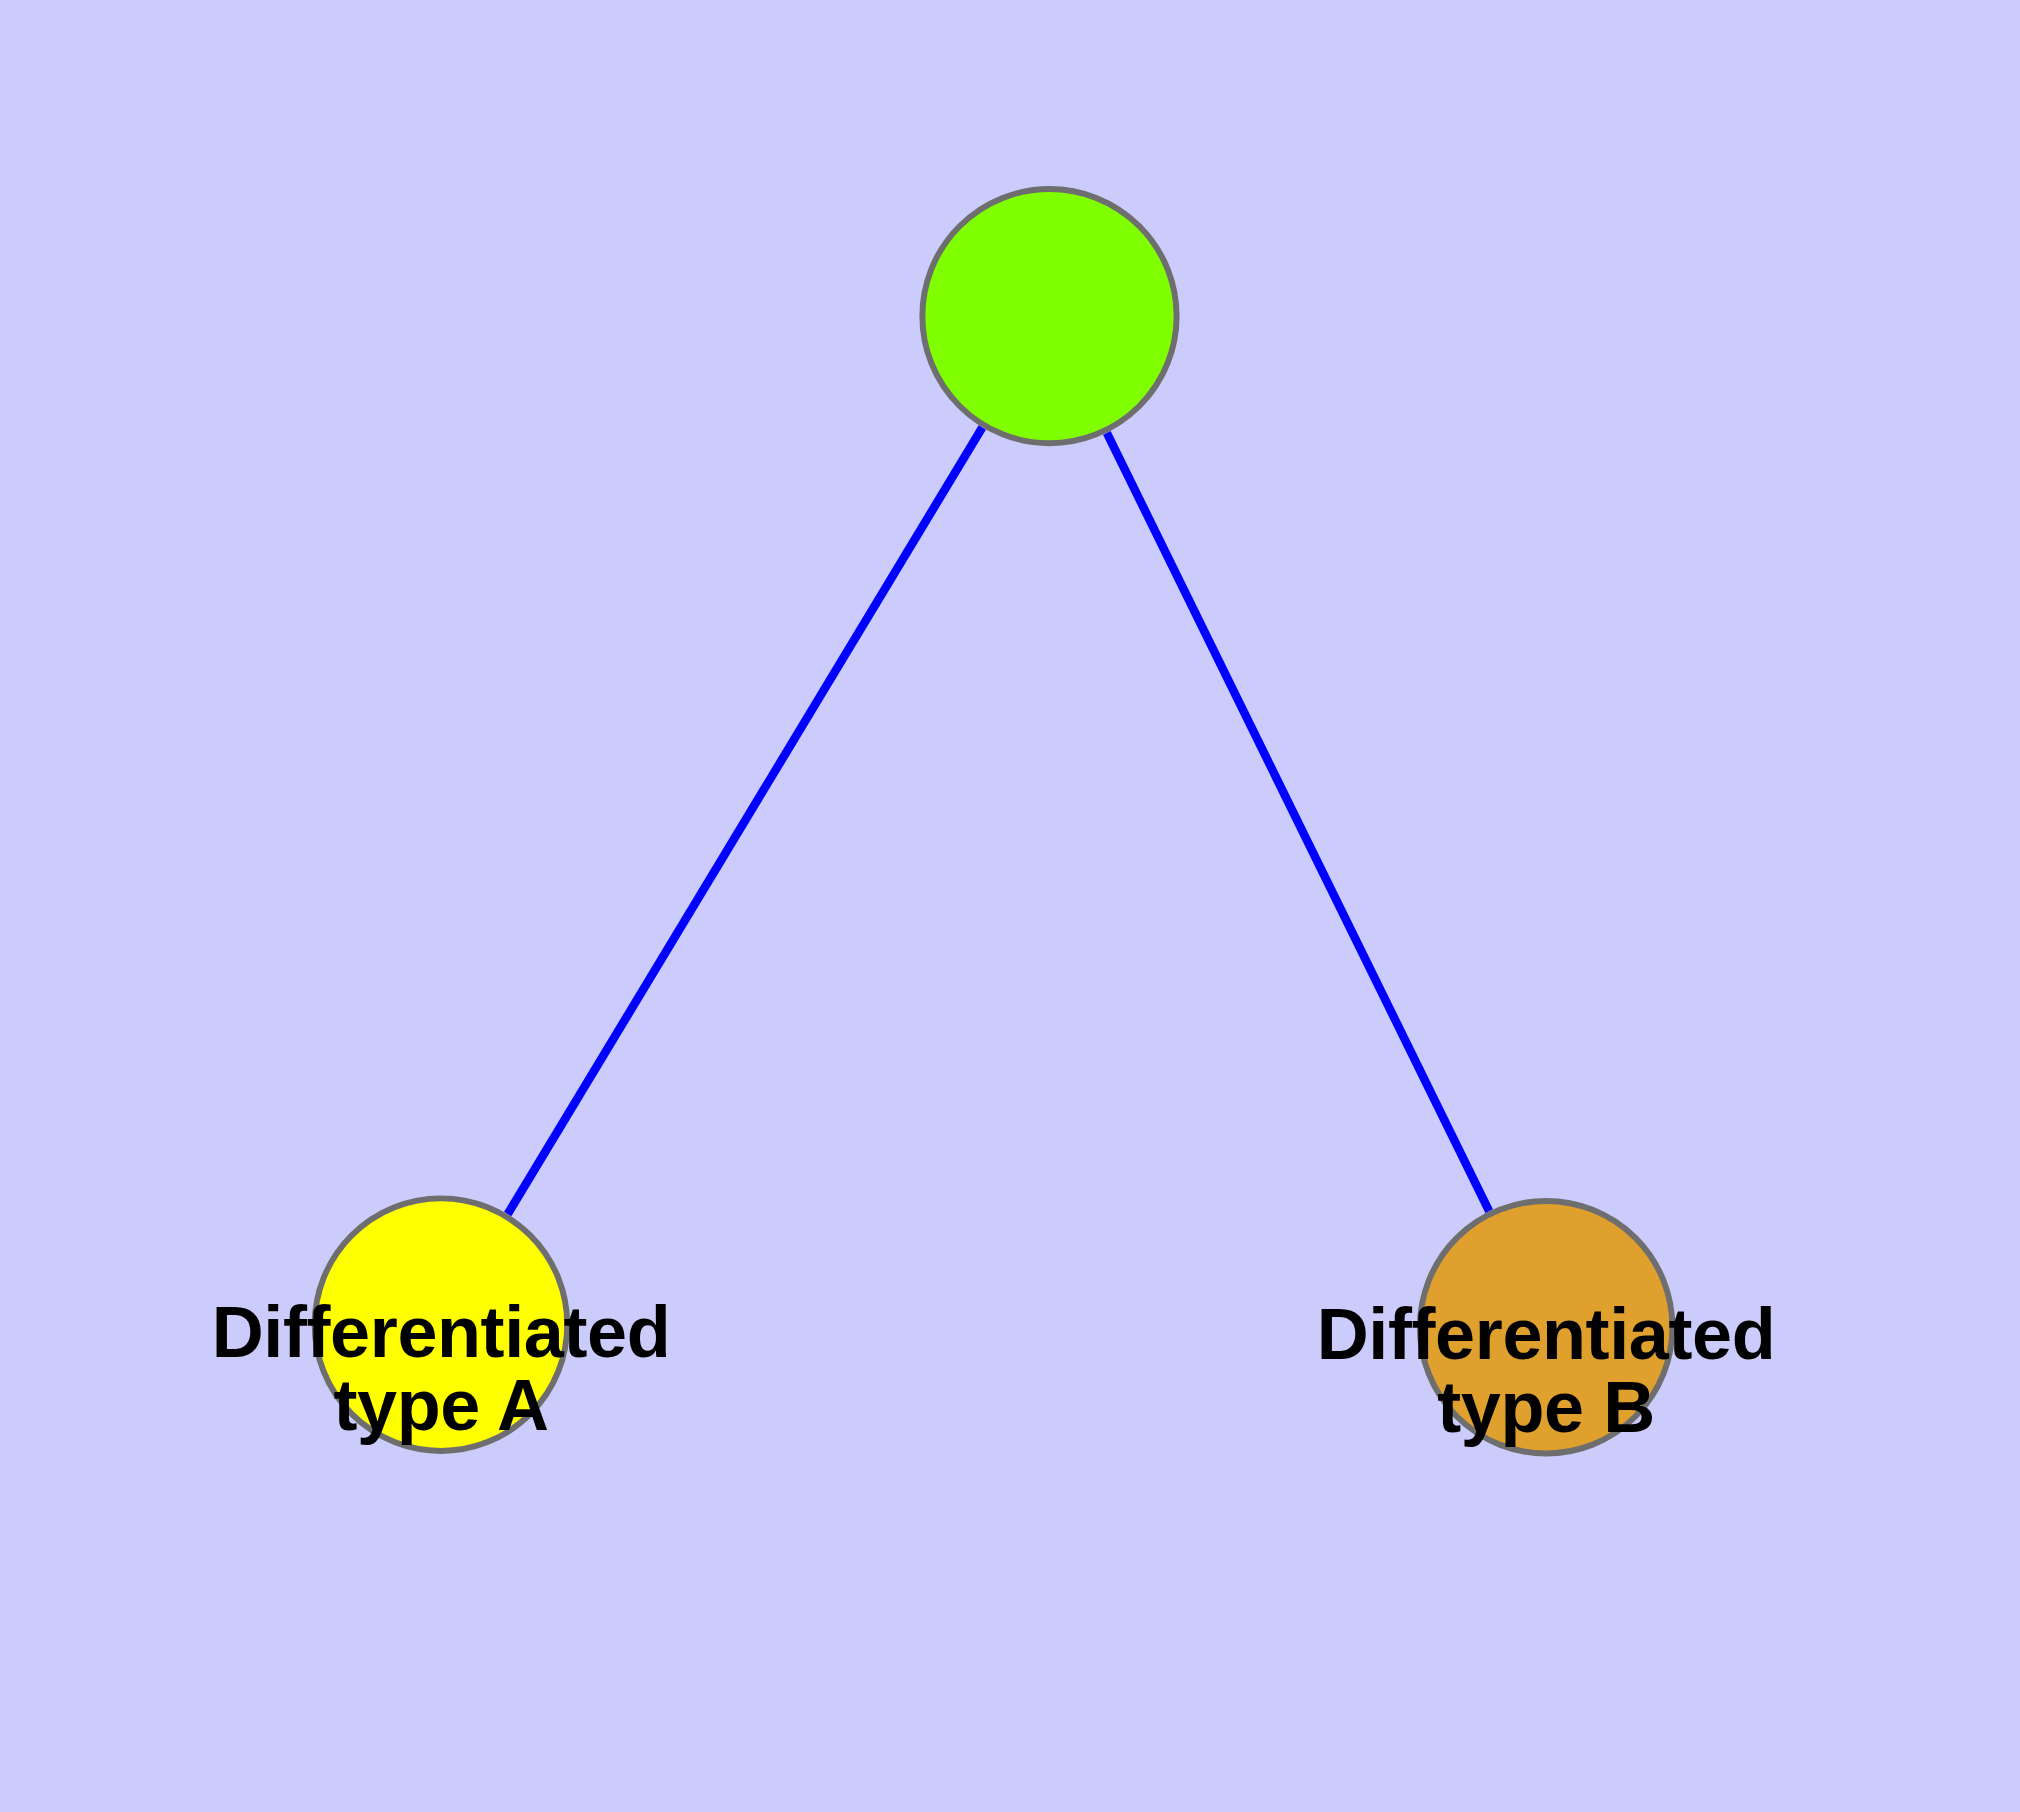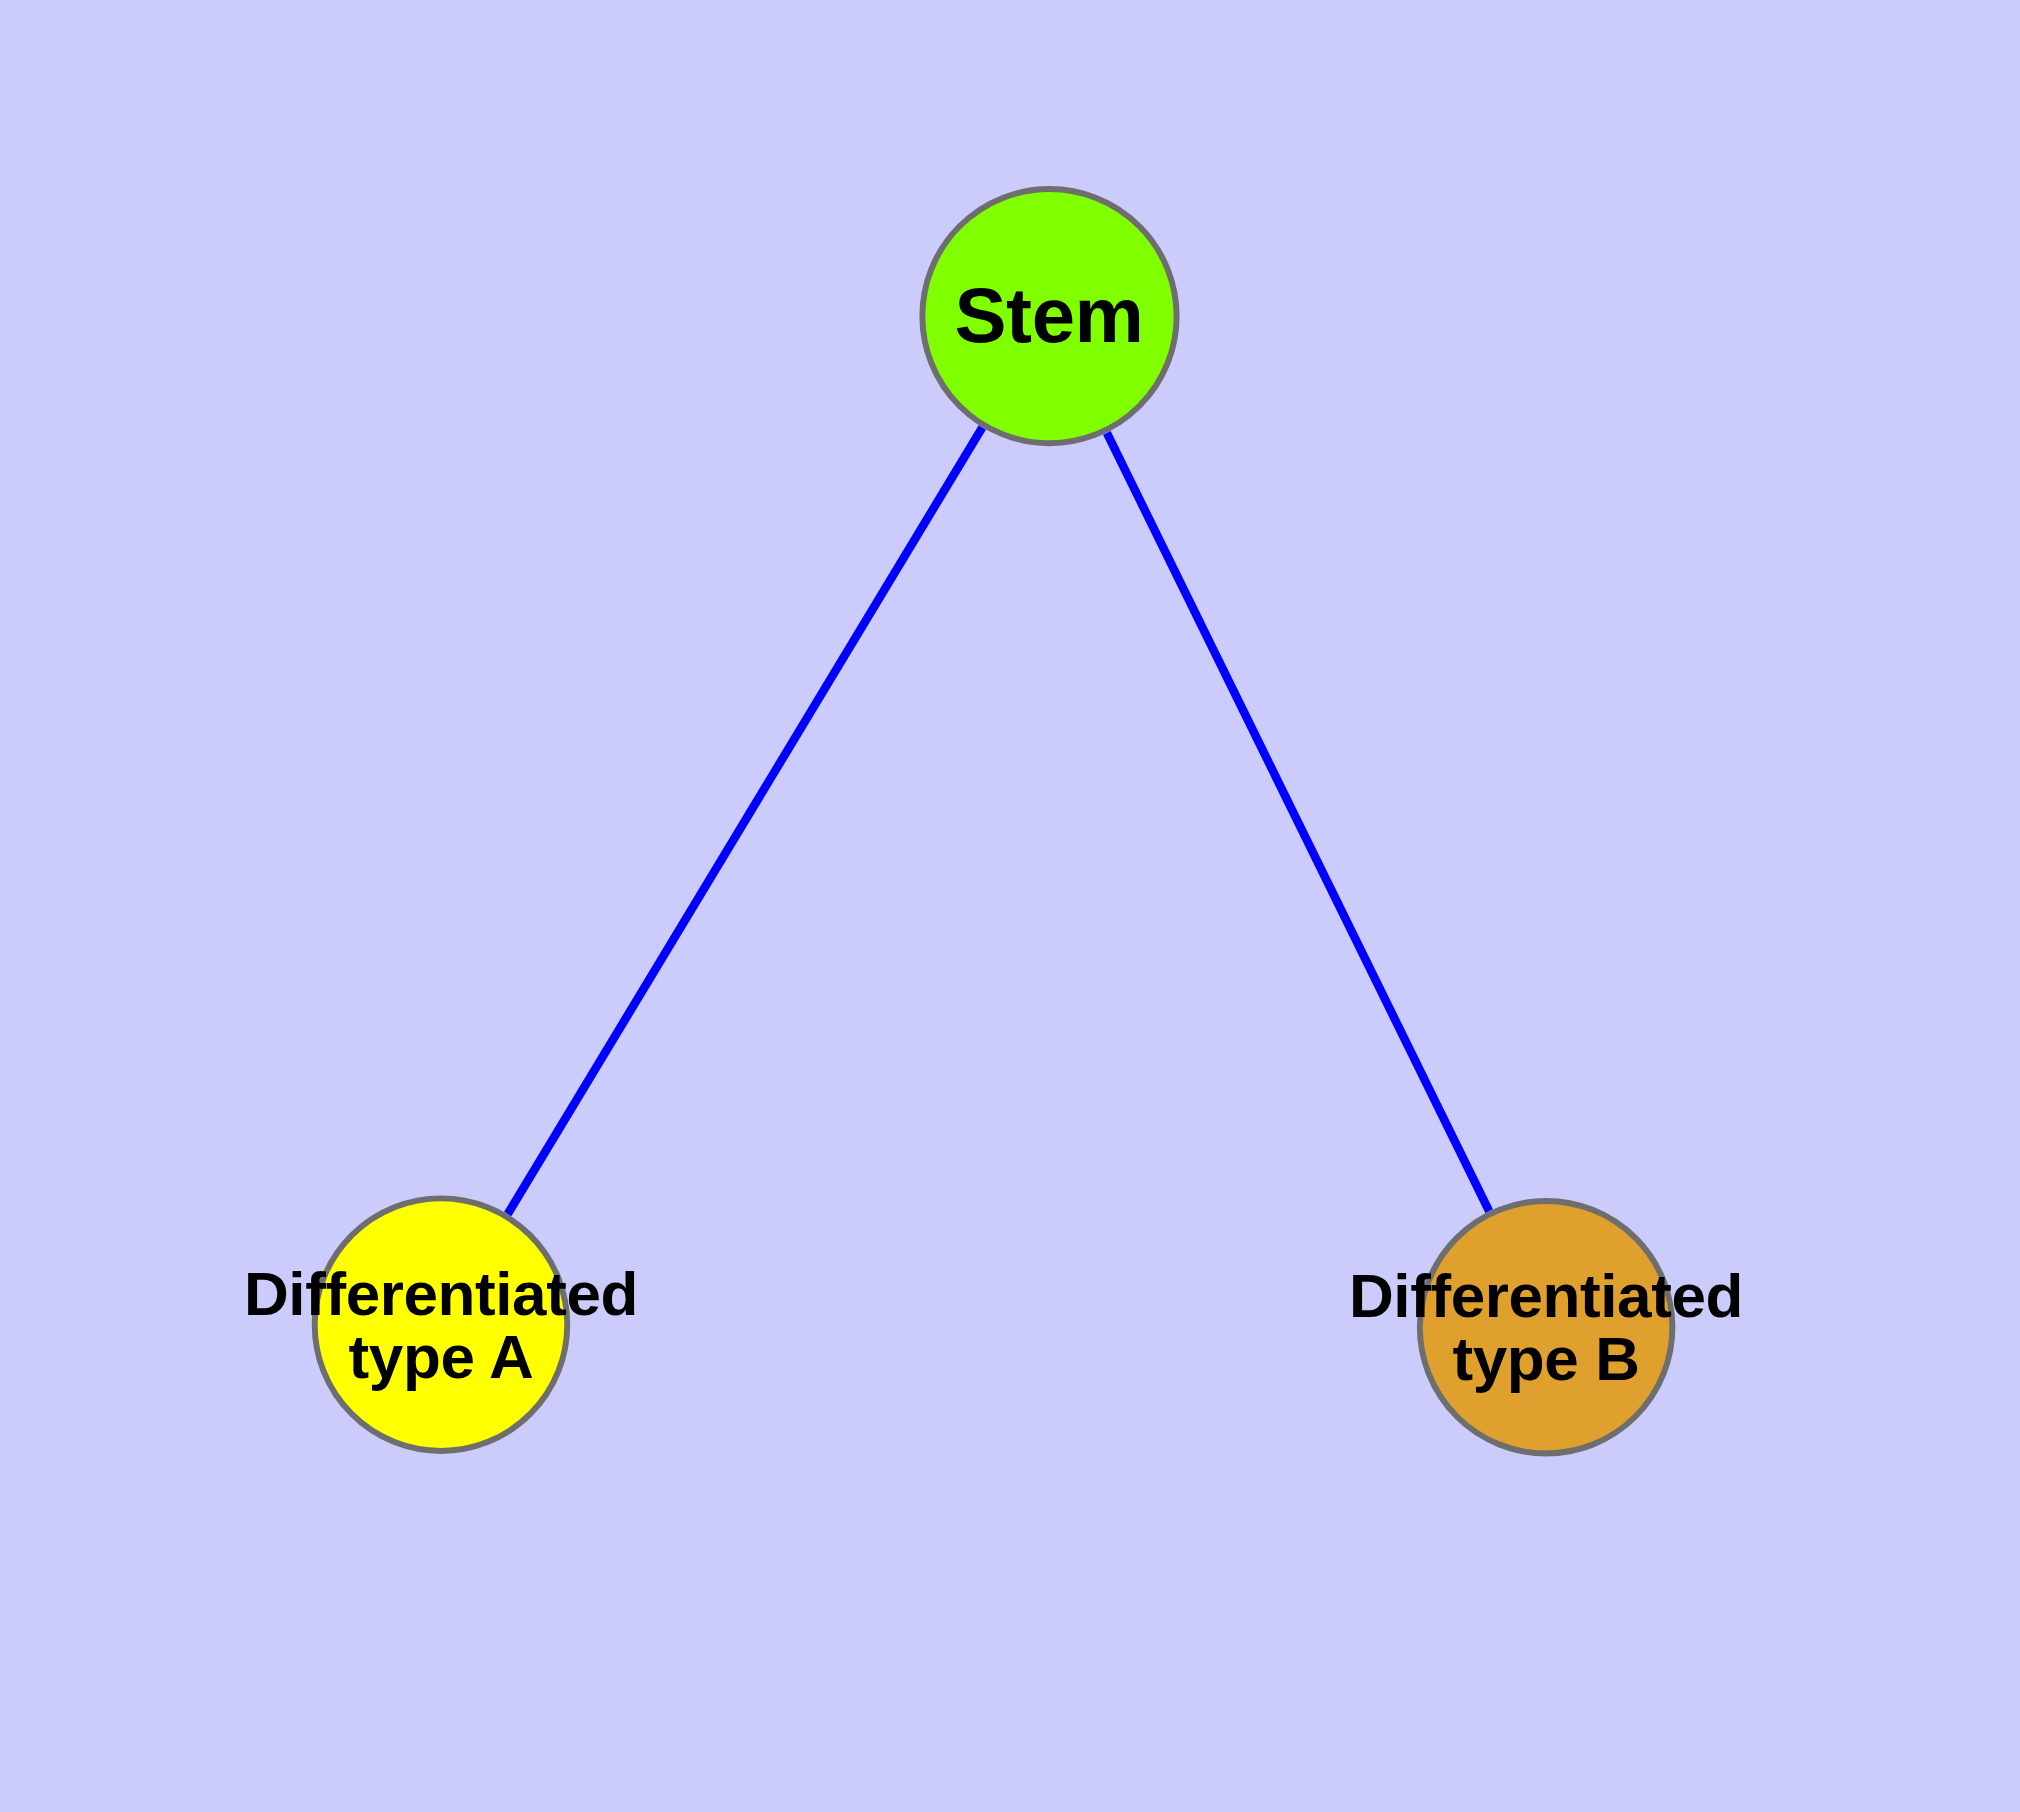--- a/index.html
+++ b/index.html
@@ -35,21 +35,22 @@
     white-space: pre;
     line-height: 1.02;
     letter-spacing: -0.4px;
     transform: translate(-50%, -50%);
     pointer-events: none;
   }
   .node-label.stem {
     font-size: 78px;
   }
   .node-label.leaf {
-    font-size: 62px;
+    font-size: 72px;
+    margin-top: 44px;
   }
   .node-hit {
     position: absolute;
     border-radius: 50%;
     transform: translate(-50%, -50%);
   }
 </style>
 </head>
 <body>
 
@@ -62,21 +63,20 @@
         <line x1="1158.7003030430897" y1="504.429859858946" x2="598.7830865532823" y2="1432.4263607264543" stroke="#0000FF" stroke-width="10" stroke-linecap="butt"></line>
         <line x1="1305.6754810552256" y1="510.7761926602118" x2="1756.765401557512" y2="1429.1213721128188" stroke="#0000FF" stroke-width="10" stroke-linecap="butt"></line>
       </g>
     <g id="node-layer">
         <circle cx="1238" cy="373" r="150" fill="#7FFF00" stroke="#6E6E6E" stroke-width="7"></circle>
         <circle cx="520" cy="1563" r="149" fill="#FFFF00" stroke="#6E6E6E" stroke-width="7"></circle>
         <circle cx="1824" cy="1566" r="149" fill="#E0A02E" stroke="#6E6E6E" stroke-width="7"></circle>
       </g>
   </svg>
 
-  <div class="node-label stem" id="label-stem" style="left: 1049px; top: 316px; color: rgb(0, 0, 0);">Stem</div>
 
   <div class="node-label leaf" id="label-diff-a" style="left: 441px; top: 1325px; color: rgb(0, 0, 0);">Differentiated
 type A</div>
 
   <div class="node-label leaf" id="label-diff-b" style="left: 1546px; top: 1327px; color: rgb(0, 0, 0);">Differentiated
 type B</div>
 
   <div class="node-hit" id="hit-stem" style="left: 1049px; top: 316px; width: 254px; height: 254px;"></div>
   <div class="node-hit" id="hit-diff-a" style="left: 441px; top: 1325px; width: 253px; height: 253px;"></div>
   <div class="node-hit" id="hit-diff-b" style="left: 1546px; top: 1327px; width: 253px; height: 253px;"></div>

